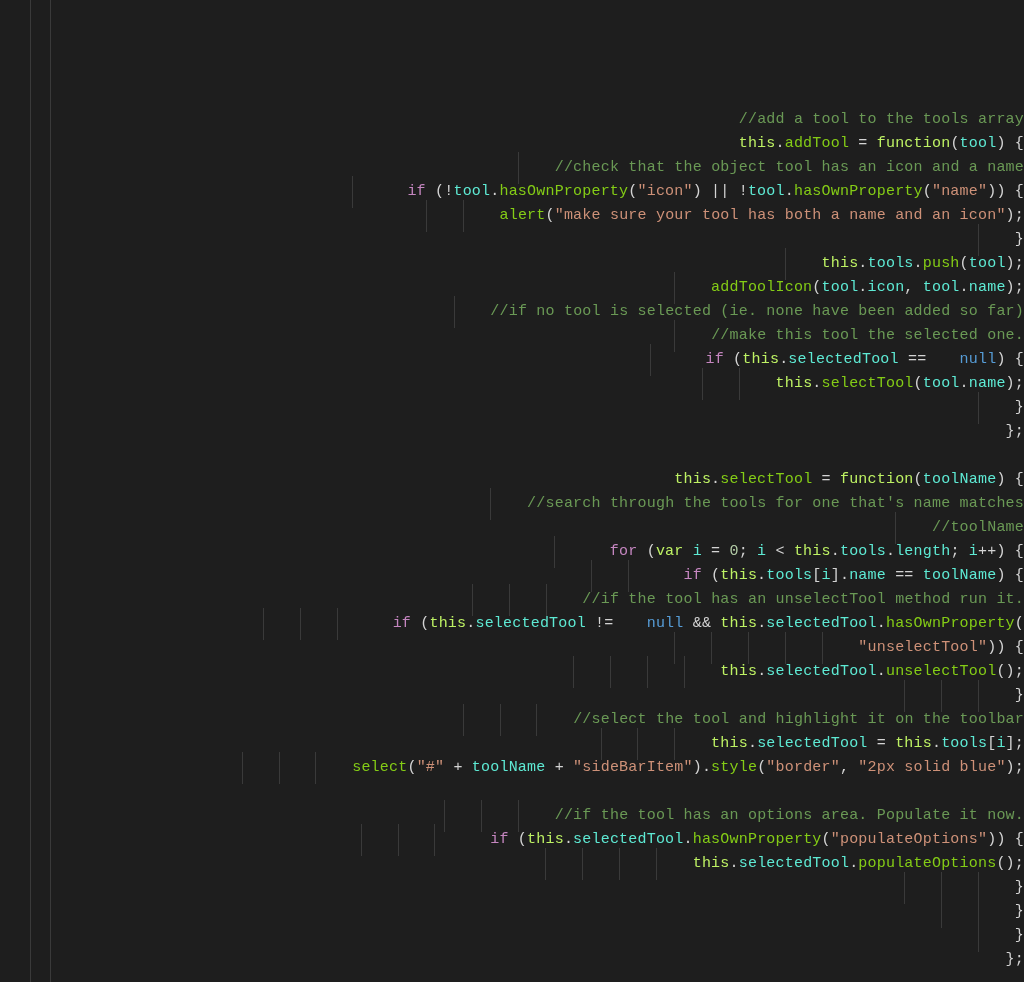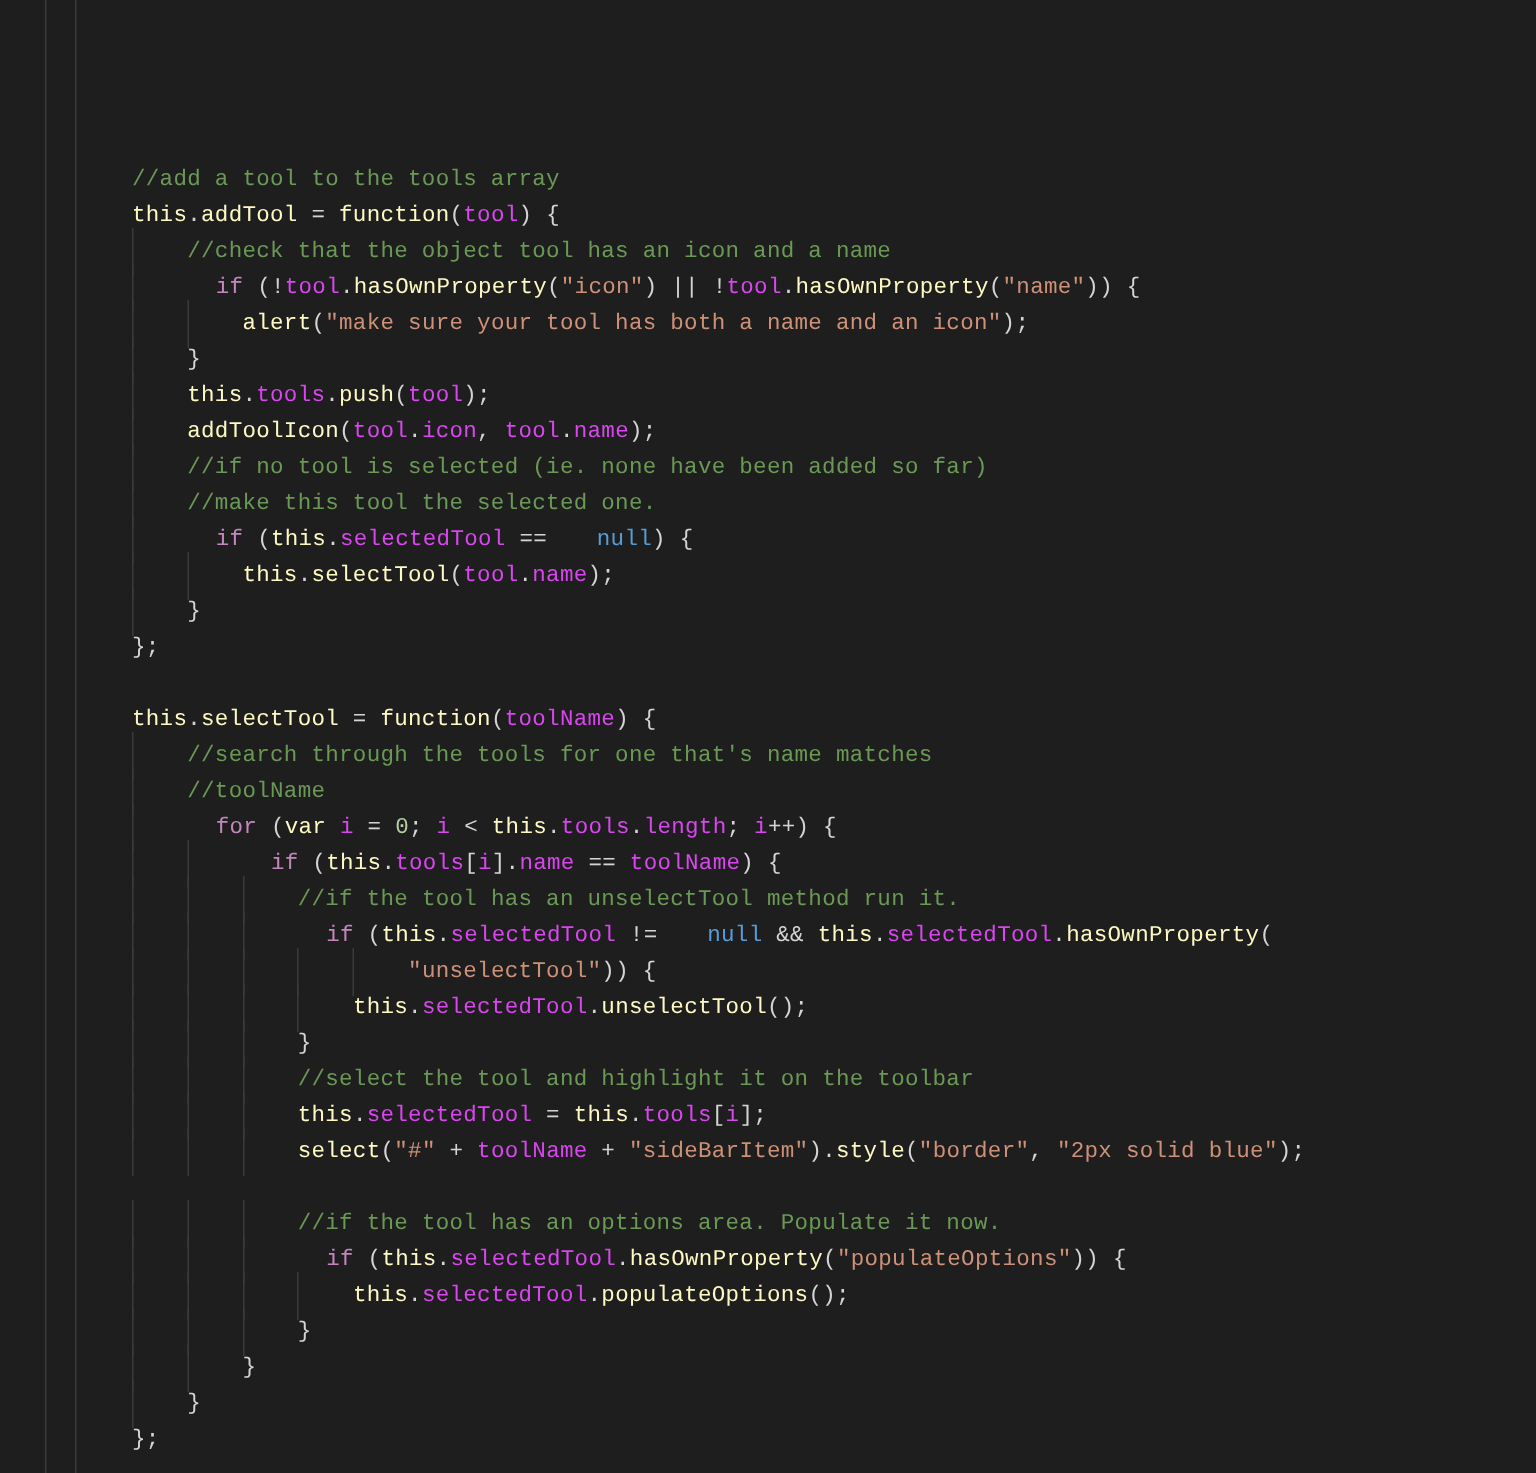--- a/index.html
+++ b/index.html
@@ -34,40 +34,41 @@
     left: 30px;
     top: 0;
     bottom: 0;
     width: 1px;
     background: #3a3a3a;
   }
   .code-line {
     padding-left: 88px;
     position: relative;
     height: 24px;
+    text-align: right;
   }
   
   .ig {
     display: inline-block;
     position: relative;
   }
   .ig::before {
     content: '';
     position: absolute;
     left: 0;
     top: -4px;
     bottom: -4px;
     width: 1px;
     background: #3a3a3a;
   }
   .tok-comment   { color: #6A9955; }
-  .tok-keyword   { color: #fef9c3; }
+  .tok-keyword   { color: #bef264; }
   .tok-control   { color: #C586C0; margin-left: 19px; }
-  .tok-ident     { color: #d946ef; }
-  .tok-func      { color: #fef9c3; }
+  .tok-ident     { color: #5eead4; }
+  .tok-func      { color: #84cc16; }
   .tok-str       { color: #CE9178; }
   .tok-num       { color: #B5CEA8; }
   .tok-punct     { color: #D4D4D4; }
   .tok-const     { color: #569CD6; margin-left: 24px; }
 </style>
 </head>
 <body>
 
 <div class="editor">
   <div class="gutter-line2"></div>

